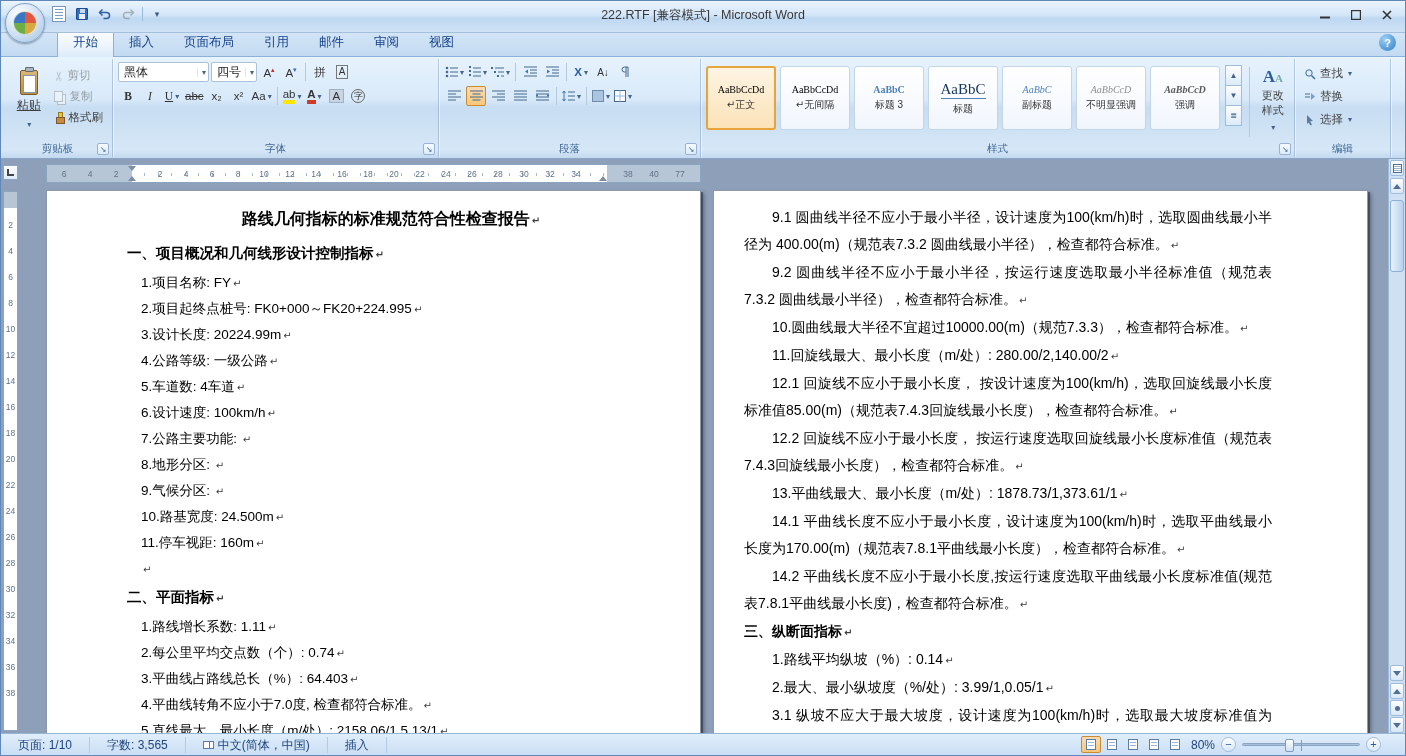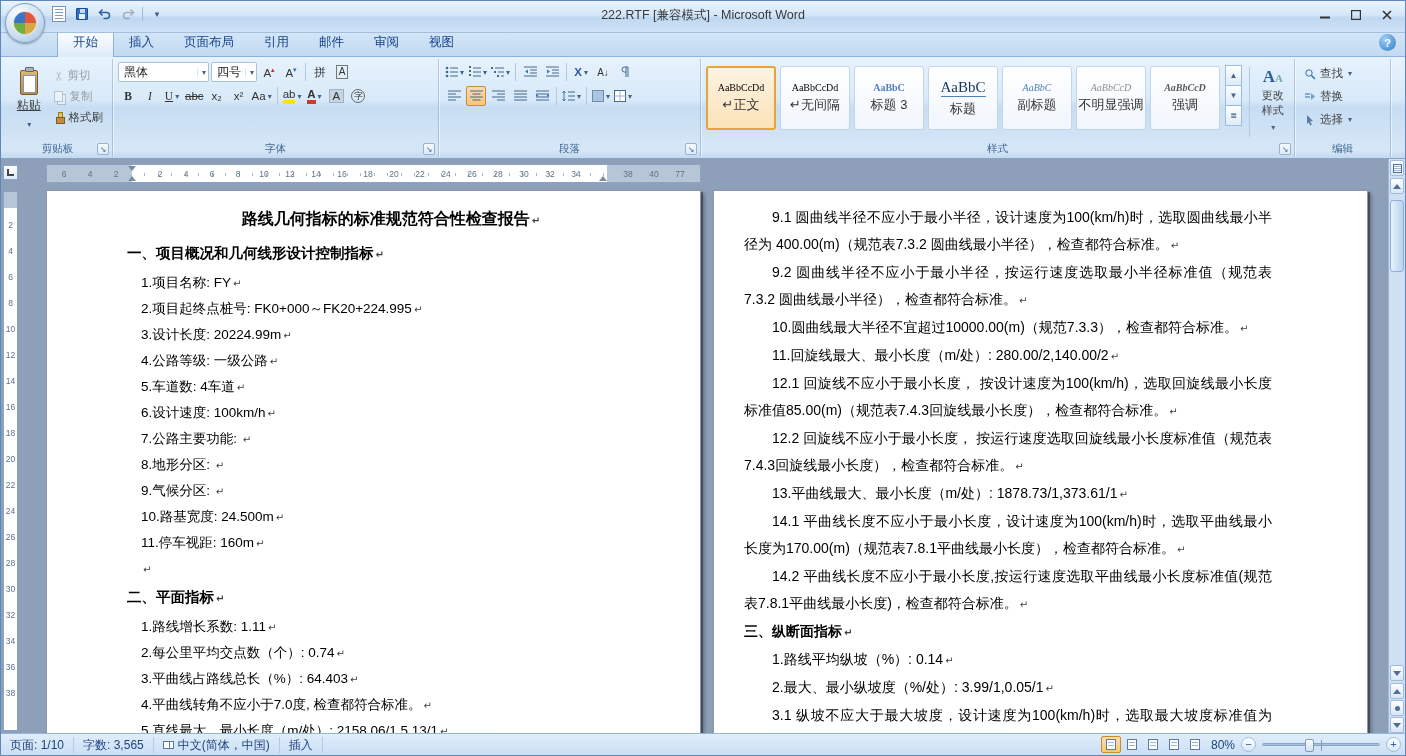--- a/index.html
+++ b/index.html
@@ -102,21 +102,21 @@
   .g-para { width:262px; display:flex; flex-direction:column; gap:4px; }
   .g-para svg { display:block; }
 
   
   .g-styles { width:594px; display:flex; align-items:flex-start; gap:5px; }
   .chips { display:flex; gap:4px; padding-top:4px; }
   .chip { width:70px; height:64px; background:linear-gradient(#ffffff,#f1f6fd); border:1px solid #c3d5e9; border-radius:3px;
     display:flex; flex-direction:column; align-items:center; justify-content:center; gap:3px; }
   .chip.selected { border:2px solid #e7a33c; background:linear-gradient(#fdf4e3,#fbe2b8); }
   .sample { font-size:10px; color:#000; font-family:"Liberation Serif","DejaVu Serif",serif; white-space:nowrap; }
-  .chip-name { font-size:13px; color:#333; white-space:nowrap; }
+  .chip-name { font-size:10px; color:#333; white-space:nowrap; }
   .chip.h3 .sample { color:#4f81bd; font-weight:bold; }
   .chip.title .sample { color:#17365d; font-size:15px; border-bottom:1px solid #4f81bd; }
   .chip.subtitle .sample { color:#4f81bd; font-style:italic; }
   .chip.em1 .sample { color:#8f8f8f; font-style:italic; }
   .chip.em2 .sample { color:#5a5a5a; font-style:italic; font-weight:bold; }
   .gal-col { display:flex; flex-direction:column; margin-top:4px; }
   .gal-btn { width:17px; height:21px; border:1px solid #9fbcdd; background:linear-gradient(#fdfeff,#dcebf9); color:#44628a;
     font-size:8px; display:flex; align-items:center; justify-content:center; margin-top:-1px; }
   .chg-style { display:flex; flex-direction:column; align-items:center; padding-top:6px; width:56px; gap:1px; }
   .chgA { font-family:"Liberation Serif","DejaVu Serif",serif; color:#2c5d9e; font-weight:bold; font-size:17px; line-height:18px; }
@@ -174,24 +174,24 @@
   .tri-dn { width:0; height:0; border-left:4px solid transparent; border-right:4px solid transparent; border-top:5px solid #4f6f96; }
   .ball { width:5px; height:5px; border-radius:50%; background:#4f6f96; }
   .rul-ico { width:9px; height:9px; border:1px solid #4f6f96; background:repeating-linear-gradient(#fff 0 1px, #9db6d2 1px 2px); }
   .sb-thumb { position:absolute; left:1px; top:41px; width:14px; height:72px; border-radius:3px;
     background:linear-gradient(90deg,#e8f2fc,#b8d2ee); border:1px solid #8fb0d4; }
 
   
   .statusbar { position:absolute; left:0; right:0; bottom:0; height:22px;
     background:linear-gradient(#e0eefb,#cadef4); border-top:1px solid #96b4d4; display:flex; align-items:center;
     font-size:12px; color:#1d447e; z-index:5; }
-  .sb-item { padding:0 9px; border-right:1px solid #b3cbe6; height:16px; line-height:16px; display:flex; align-items:center; gap:4px; }
+  .sb-item { padding:0 17px; border-right:1px solid #b3cbe6; height:16px; line-height:16px; display:flex; align-items:center; gap:4px; }
   .book-ico { width:11px; height:8px; background:#fff; border:1px solid #5a7ca3; position:relative; }
   .book-ico::after { content:""; position:absolute; left:5px; top:0; bottom:0; width:1px; background:#5a7ca3; }
-  .sb-right { margin-left:auto; display:flex; align-items:center; gap:6px; padding-right:4px;text-align:right; }
+  .sb-right { margin-left:auto; display:flex; align-items:center; gap:6px; padding-right:24px;text-align:right; }
   .views { display:flex; gap:1px; }
   .vbtn { width:20px; height:17px; border:1px solid transparent; border-radius:2px; display:flex; align-items:center; justify-content:center; }
   .vbtn.active { background:linear-gradient(#fbdbb5,#f8c778); border:1px solid #c78c34; }
   .vico { width:10px; height:11px; background:#fff; border:1px solid #5a7ca3; position:relative; }
   .vico::after { content:""; position:absolute; inset:2px 1px; background:repeating-linear-gradient(#9db6d2 0 1px, transparent 1px 3px); }
   .zbtn { width:15px; height:15px; border:1px solid #9fbcdd; border-radius:50%; background:linear-gradient(#fdfeff,#d9e7f6);
     color:#2c5d9e; display:flex; align-items:center; justify-content:center; font-size:11px; line-height:1; }
   .zbtn.minus::after { content:"−"; } .zbtn.plus::after { content:"+"; }
   .ztrack { position:relative; width:118px; height:3px; background:#a8c0da; border:1px solid #8aa6c4; border-radius:2px; }
   .zmid { position:absolute; left:50%; top:-4px; width:1px; height:11px; background:#7f9cbd; }

